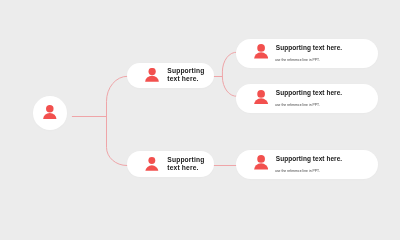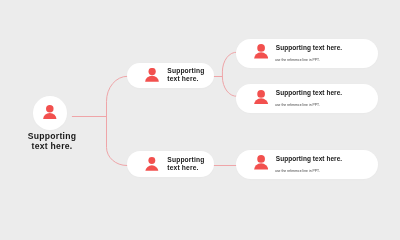--- a/index.html
+++ b/index.html
@@ -66,22 +66,20 @@
       <path d="M237.5 52.3 A14.1 19.6 0 0 0 222.4 71.9 V76.6 A14.1 19.6 0 0 0 237.5 96.2"></path>
       <path d="M213.4 165.5 H238"></path>
     </g>
   </svg>
 
   <div class="root-circle"></div>
   <svg class="avatar" style="left:43.4px; top:105.3px" width="13.6" height="14.2" viewBox="0 0 13.6 14.2">
     <circle cx="6.8" cy="3.8" r="3.75" fill="#f2504e"></circle>
     <path d="M0.15 14.1 A6.65 6.1 0 0 1 13.45 14.1 Z" fill="#f2504e"></path>
   </svg>
-  <div class="root-label txt">Supporting
-text here.</div>
 
   <div class="pill pill1 a"></div>
   <svg class="avatar" style="left:145.1px; top:68.4px" width="13.9" height="14" viewBox="0 0 13.9 14">
     <circle cx="7.15" cy="3.6" r="3.65" fill="#f2504e"></circle>
     <path d="M0.15 13.7 A6.85 6.0 0 0 1 13.85 13.7 Z" fill="#f2504e"></path>
   </svg>
   <div class="p1-title a txt">Supporting
 text here.</div>
 
   <div class="pill pill1 b"></div>

